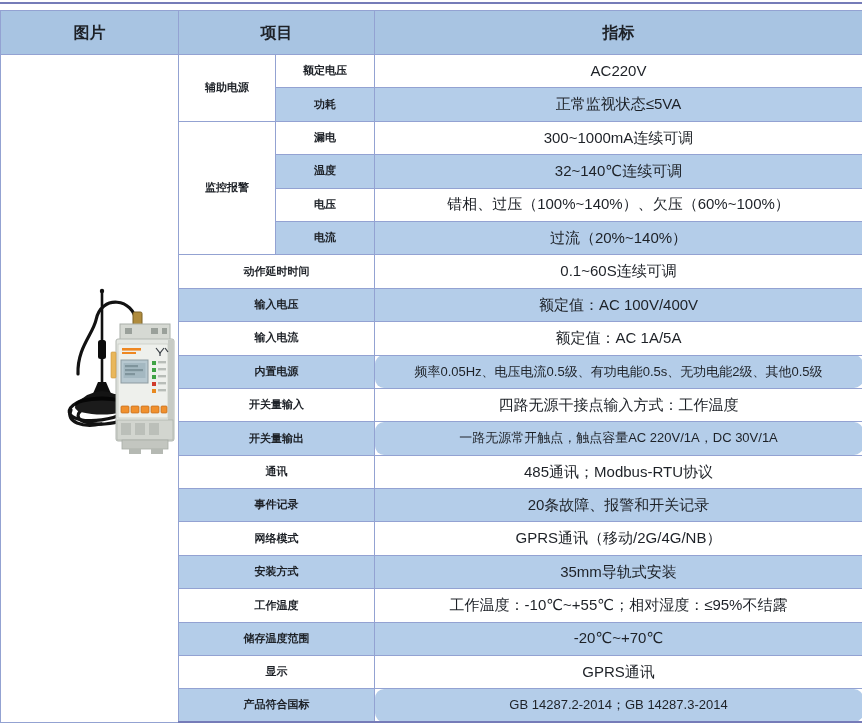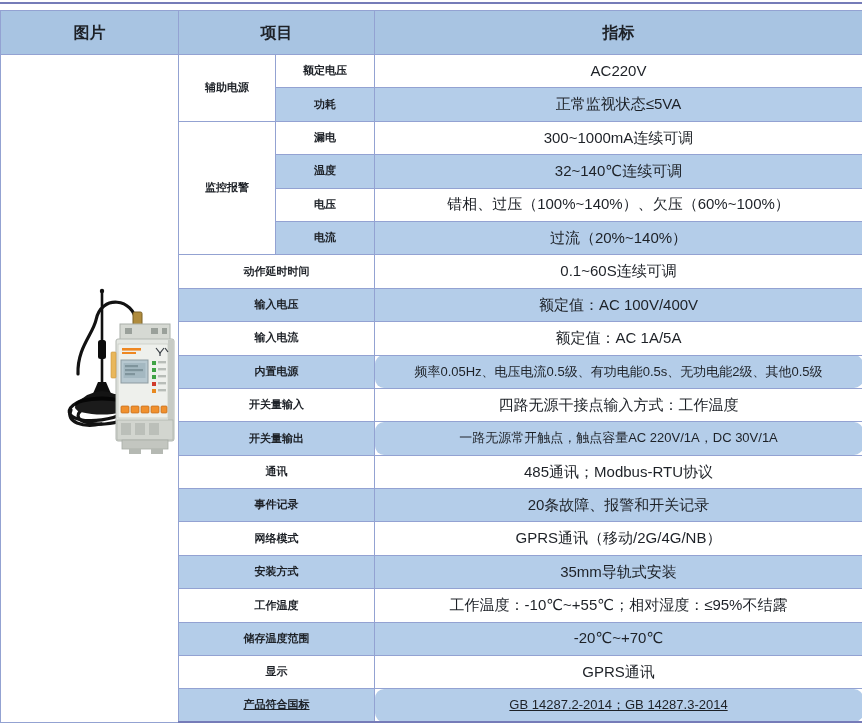--- a/index.html
+++ b/index.html
@@ -18,21 +18,21 @@
   }
   thead tr{height:44px;font-family:Liberation Serif, serif;}
   thead th{background:var(--header-bg); font-size:16px; font-weight:600; border-bottom:2px solid var(--strong);}
   tbody tr{height:33.4px;}
   td.group, td.item{font-size:11px; font-weight:600; background:var(--white);}
   td.spec-val{font-size:15px; font-weight:400; background:var(--white);margin-left:45px;}
   td.spec-val.small{font-size:13px;border-radius:9px;}
   td.alt{background:var(--stripe-bg);}
   td.group{background:var(--white) !important;margin-top:30px;}
   td.img-cell{background:var(--white); vertical-align:middle; text-align:center; padding:0;}
-  tbody tr:last-child td{border-bottom:2px solid var(--strong);text-decoration:underline;}
+  tbody tr:last-child td{border-bottom:2px solid var(--strong);}
   #art-stash{position:absolute; left:-9999px; top:-9999px;}
   .device-svg{display:block; margin:0 auto; transform:translateY(-6px);}
 </style>
 </head>
 <body>
 
 <div class="page">
   <div class="top-rule"></div>
 
   <table class="spec">

